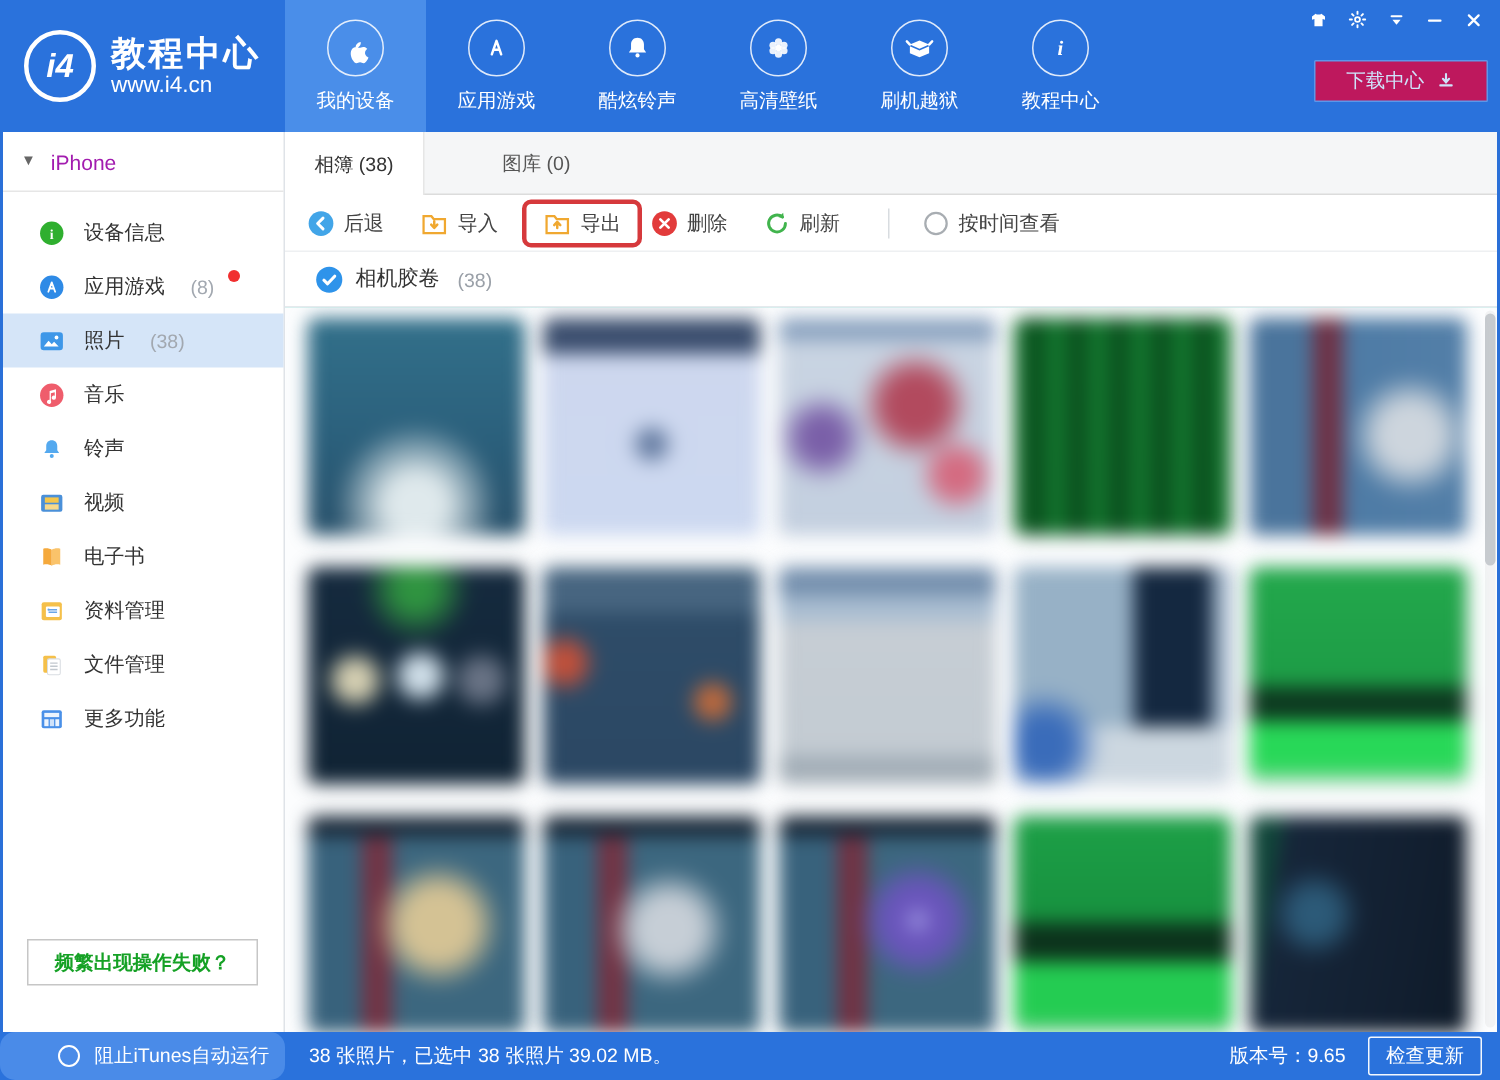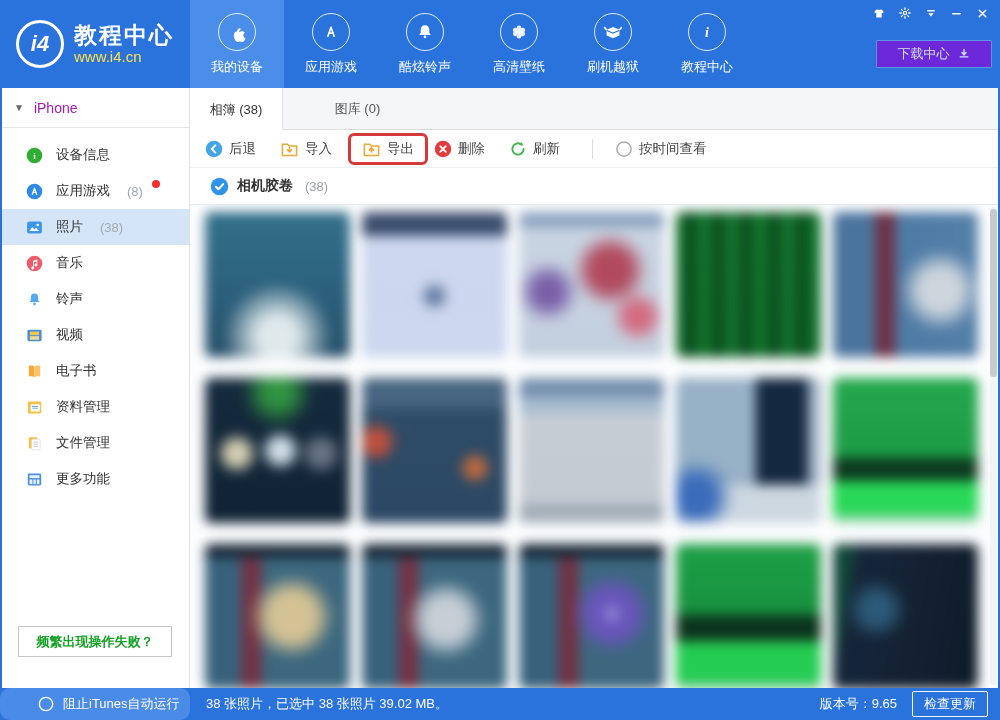--- a/index.html
+++ b/index.html
@@ -7,32 +7,32 @@
     font-family:"Liberation Sans","DejaVu Sans",sans-serif; }
   .window { position:relative; width:1000px; height:720px; background:#fff; overflow:hidden; }
 
   
   .header { position:absolute; left:0; top:0; width:1000px; height:88px; background:#2a72dc; }
   .logo { position:absolute; left:16px; top:20px; display:flex; align-items:center; gap:10px; }
   .logo-circle { width:48px; height:48px; border:3px solid #fff; border-radius:50%;
     display:flex; align-items:center; justify-content:center; color:#fff; font-weight:bold;
     font-size:22px; font-style:italic; }
   .logo-title { color:#fff; font-size:23px; font-weight:bold; letter-spacing:2px; line-height:26px; }
-  .logo-sub { color:#fde047; font-size:15px; line-height:18px; }
+  .logo-sub { color:#ffffff; font-size:15px; line-height:18px; }
   .nav { position:absolute; left:190px; top:0; height:88px; display:flex; }
   .nav-item { width:94px; height:88px; display:flex; flex-direction:column; align-items:center;
     justify-content:center; gap:7px; cursor:pointer; }
   .nav-item.active { background:#4a8ee9; }
   .nav-ic { width:38px; height:38px; border:1px solid rgba(255,255,255,.85); border-radius:50%;
     display:flex; align-items:center; justify-content:center; }
   .nav-label { color:#fff; font-size:13px; white-space:nowrap; }
   .win-controls { position:absolute; top:3px; right:6px; display:flex; gap:3px; }
   .win-btn { width:23px; height:20px; display:flex; align-items:center; justify-content:center;
     cursor:pointer; border-radius:2px; }
-  .dl-btn { position:absolute; top:40px; right:8px; width:116px; height:28px; background:#6d28d9;
+  .dl-btn { position:absolute; top:40px; right:8px; width:116px; height:28px; background:#be185d;
     border:1px solid #5b97e9; display:flex; align-items:center; justify-content:center; gap:7px;
     color:#cfe2fa; font-size:13px; cursor:pointer; border-radius:1px; }
 
   
   .sidebar { position:absolute; left:0; top:88px; width:190px; height:600px; background:#fff;
     border-right:1px solid #dfe3e8; }
   .device-header { height:40px; border-bottom:1px solid #e6e6e6; display:flex; align-items:center;
     padding-left:14px; gap:10px; cursor:pointer; }
   .device-caret { color:#666; font-size:10px; }
   .device-name { color:#a21caf; font-size:14px; }
@@ -58,21 +58,21 @@
   .tab.inactive { left:92px; width:150px; color:#555; border-left:1px solid #e6e6e6; }
   .toolbar { position:absolute; left:0; top:42px; width:810px; height:38px; background:#fff;
     border-bottom:1px solid #eef0f2; display:flex; align-items:center; padding-left:15px; z-index:1; }
   .tool-btn { display:flex; align-items:center; gap:6px; cursor:pointer; margin-right:24px; }
   .tool-label { color:#444; font-size:13.5px; white-space:nowrap; }
   .red-box { display:flex; align-items:center; gap:6px; border:3px solid #d6393c; border-radius:6px;
     padding:4px 11px; margin:-4px 6px -4px -8px; }
   .tool-sep { width:1px; height:20px; background:#d8dce0; margin:0 22px 0 8px; }
   .album-row { position:absolute; left:0; top:80px; width:810px; height:37px; background:#fff;
     border-bottom:1px solid #e5e9ed; display:flex; align-items:center; padding-left:20px; }
-  .album-name { color:#333; font-size:14px; font-weight:bold; margin-left:8px; }
+  .album-name { color:#333; font-size:14px; font-weight:normal; margin-left:8px; }
   .album-count { color:#9aa0a8; font-size:13px; margin-left:12px; }
 
   .grid { position:absolute; left:0; top:117px; width:810px; height:483px; overflow:hidden;
     background:#fcfdfe; }
   .cell { position:absolute; width:145px; height:145px; cursor:pointer; }
   .thumb { width:100%; height:100%; border-radius:6px; filter:blur(6px); }
 
   .scrollbar { position:absolute; right:3px; top:2px; width:7px; height:478px; background:#f2f3f4;
     border-radius:4px; }
   .scroll-thumb { position:absolute; left:0; top:2px; width:7px; height:168px; background:#c7cbcf;

